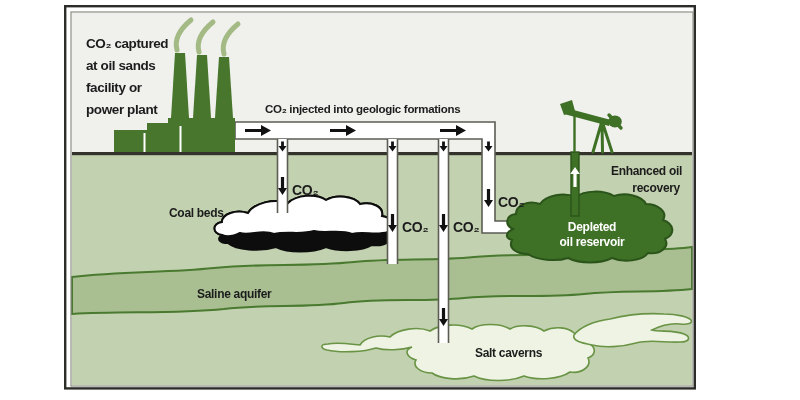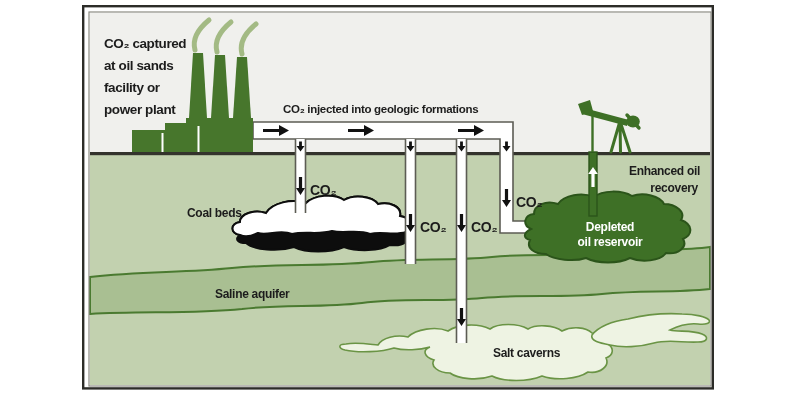--- a/index.html
+++ b/index.html
@@ -1,18 +1,18 @@
 <!DOCTYPE html>
 <html><head>
 <meta charset="utf-8">
 <style>
   html,body{margin:0;padding:0;background:#ffffff;}
   .stage{position:relative;width:800px;height:400px;background:#ffffff;overflow:hidden;
          font-family:"Liberation Sans","DejaVu Sans",sans-serif;}
-  .frame{position:absolute;left:82px;top:5px;width:652px;height:385px;}
+  .frame{position:absolute;left:64px;top:5px;width:652px;height:385px;}
   svg{display:block;}
   .t{font-family:"Liberation Sans","DejaVu Sans",sans-serif;font-weight:bold;fill:#1c1c1c;}
   .tw{fill:#ffffff;}
 </style>
 </head>
 <body>
 
 <div class="stage">
   <div class="frame">
     <svg width="632" height="385" viewBox="0 0 632 385">

